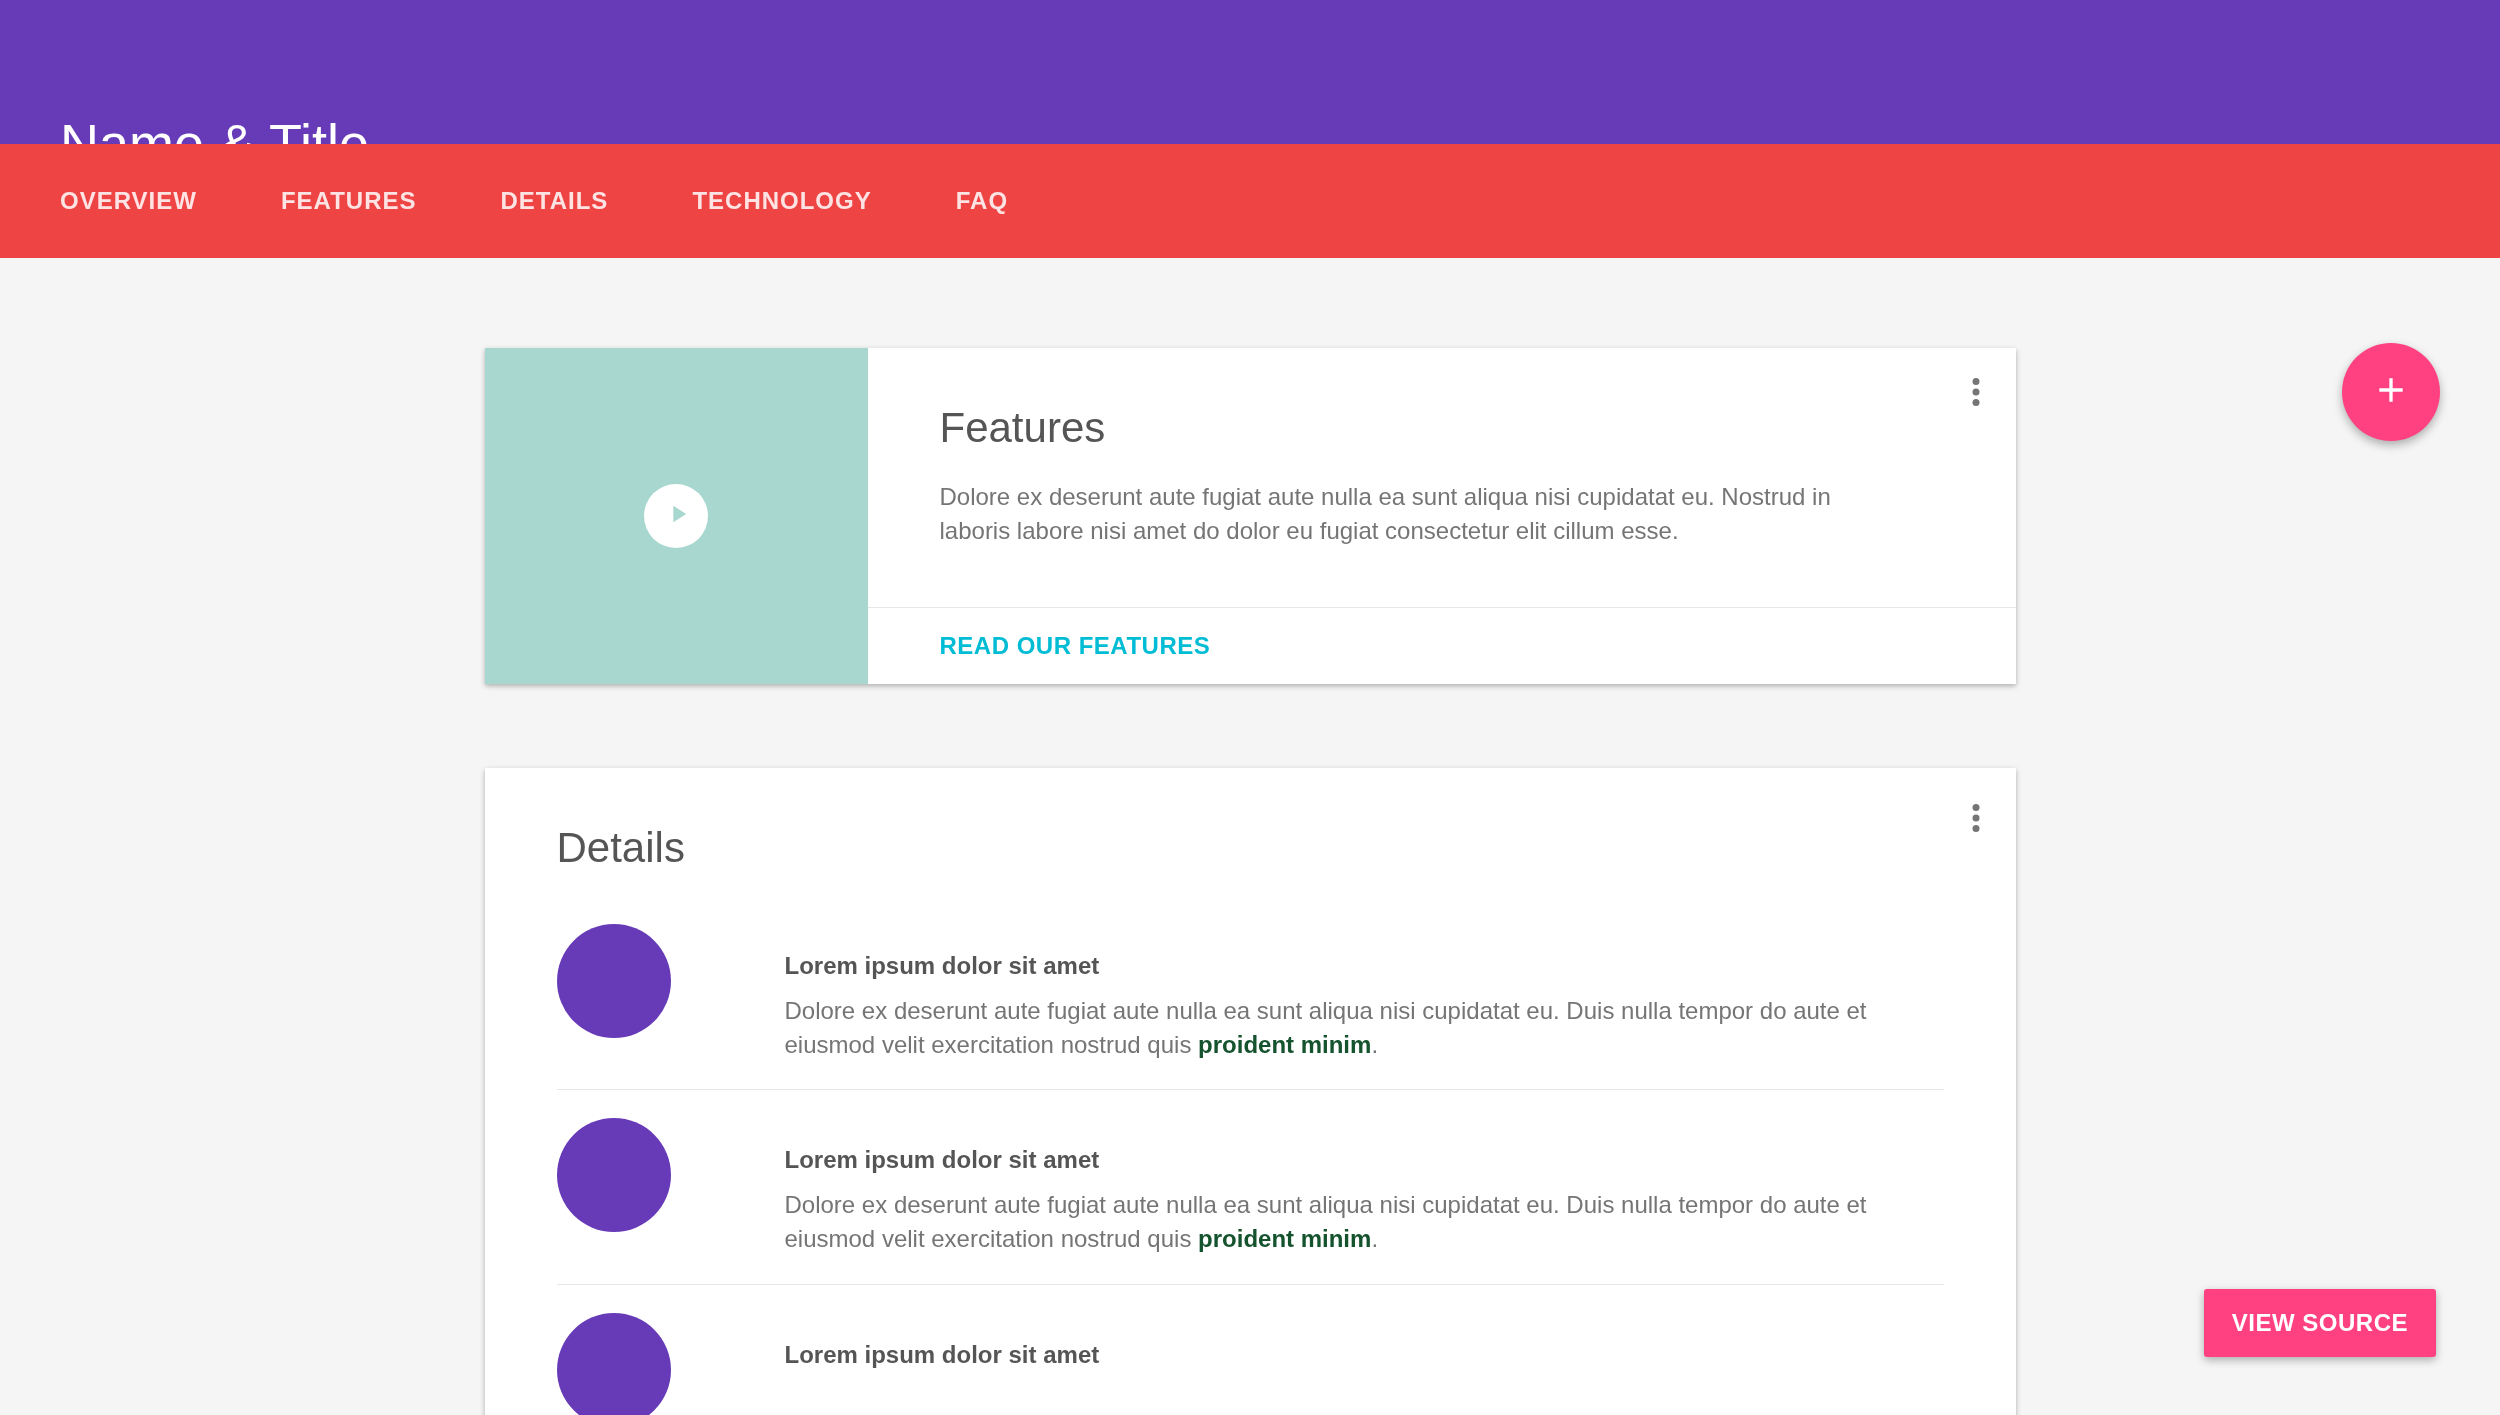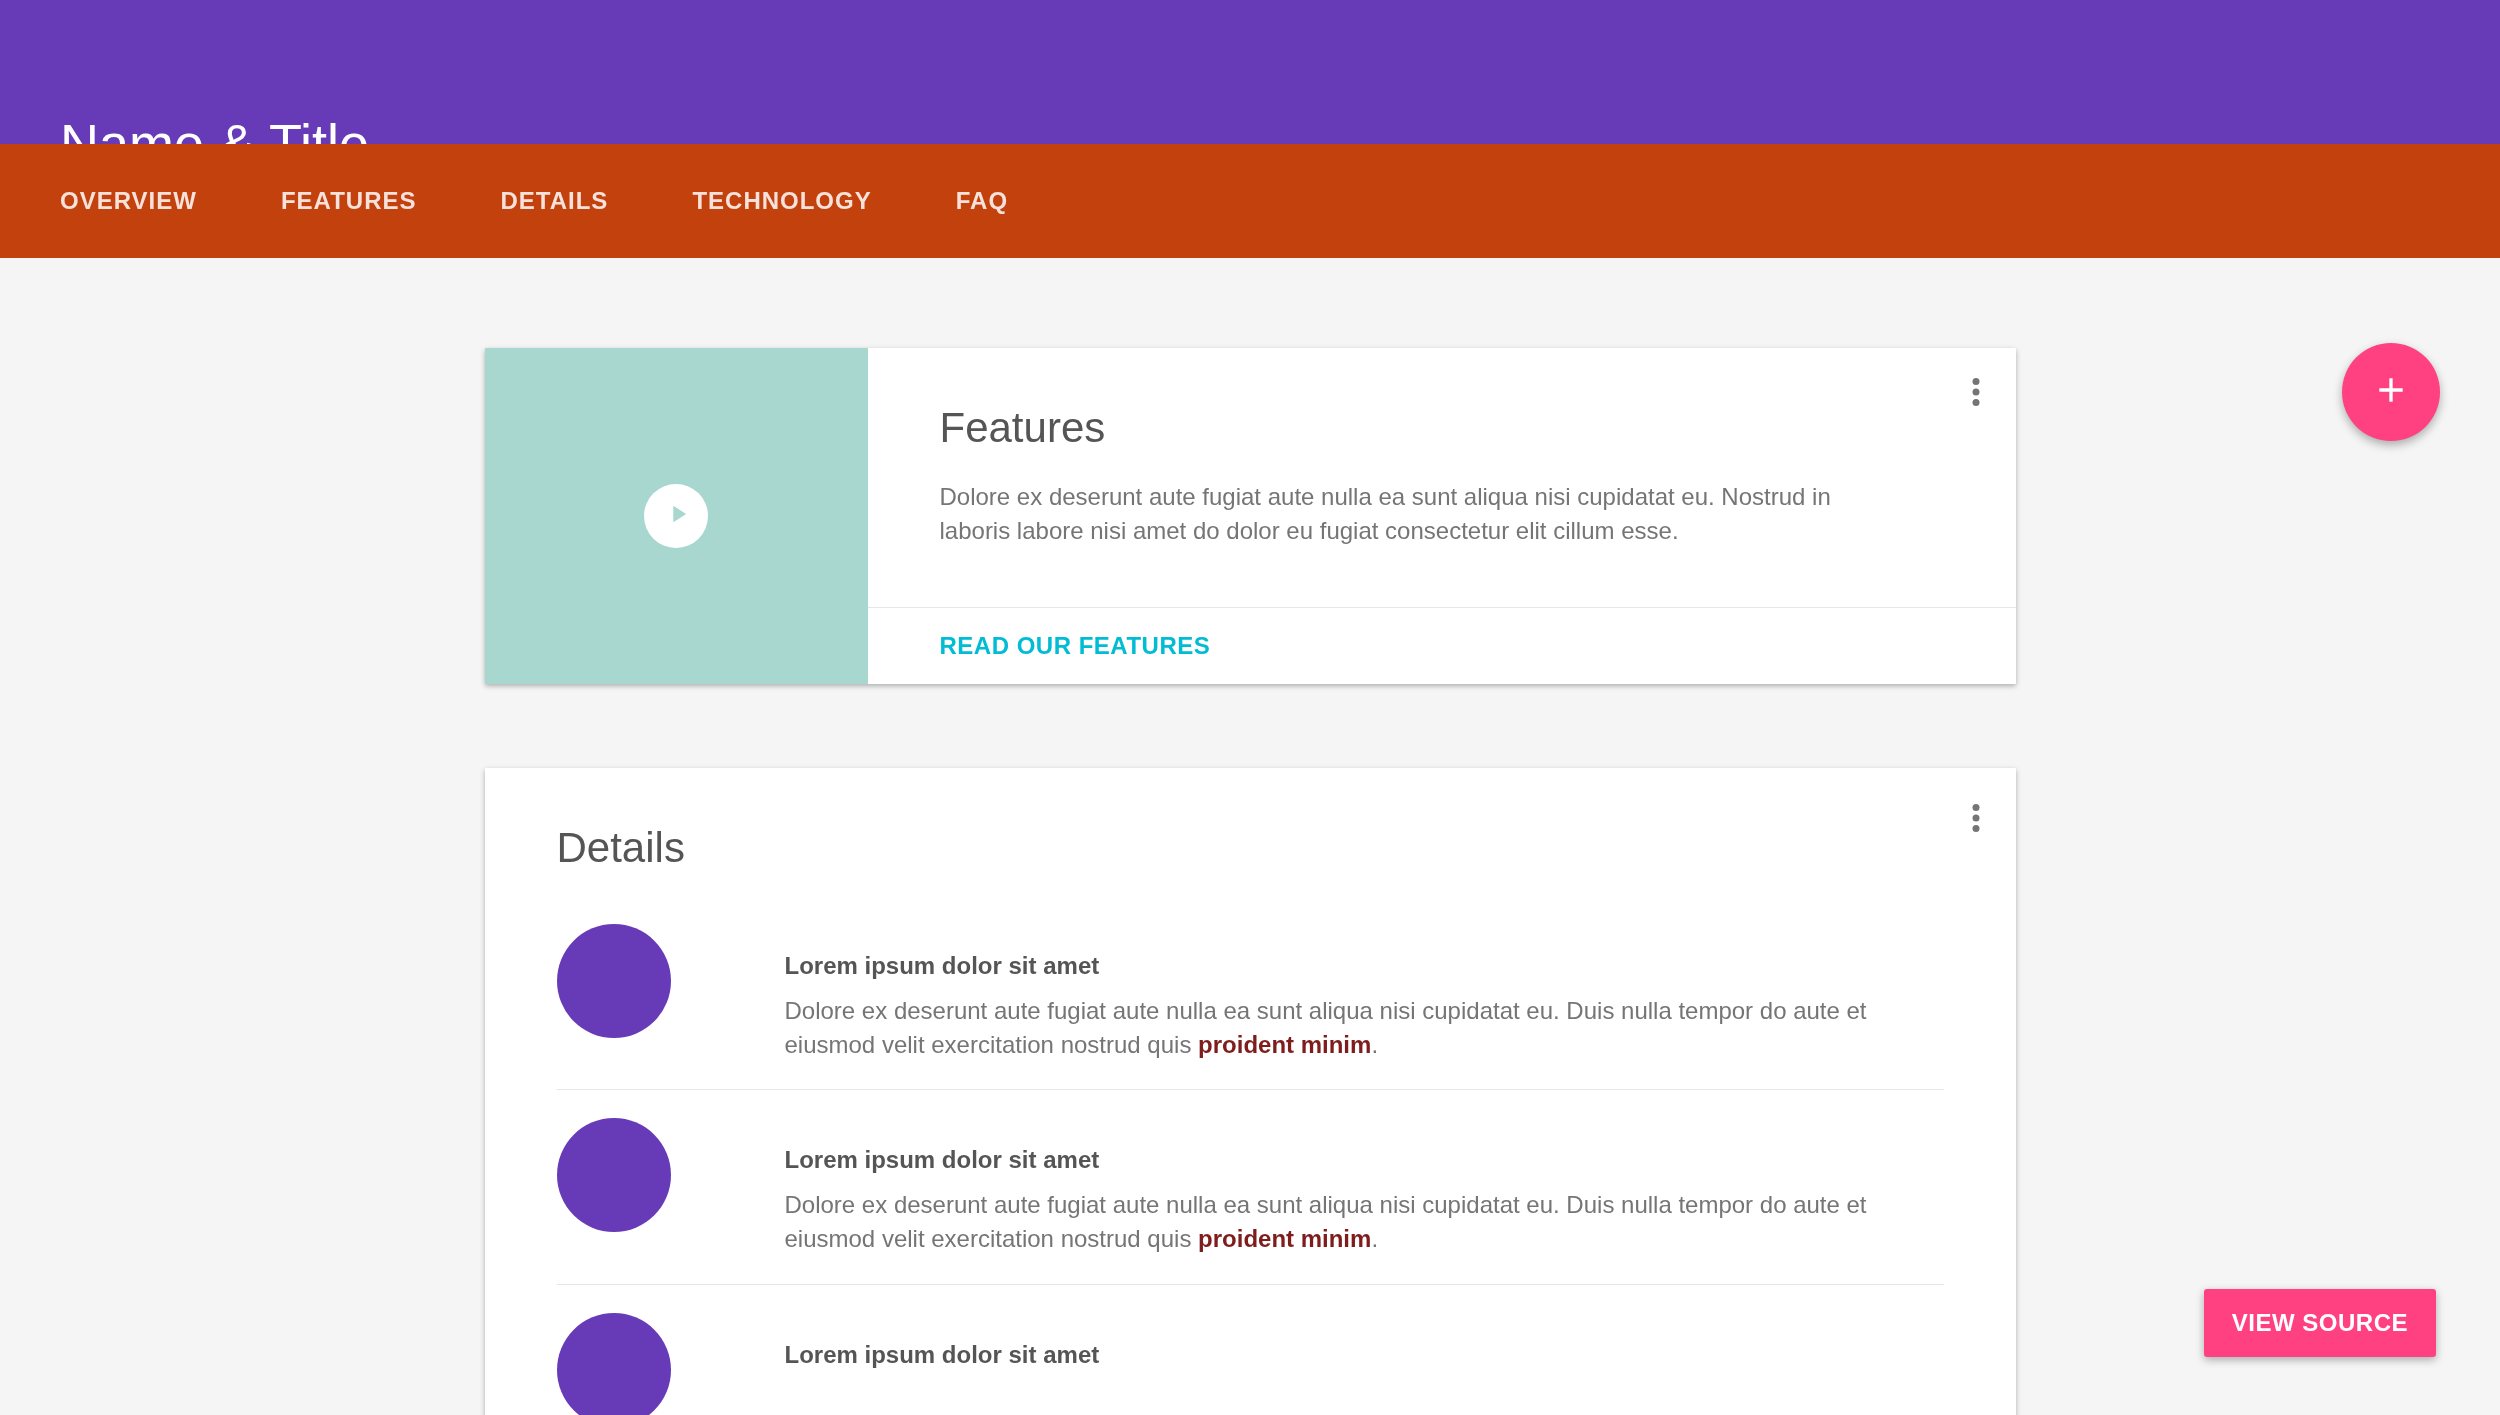--- a/index.html
+++ b/index.html
@@ -20,21 +20,21 @@
   font-size: 54px;
   font-weight: 400;
   padding: 112px 0 0 60px;
 }
 .tabs {
   position: absolute;
   bottom: 0;
   left: 0;
   right: 0;
   height: 114px;
-  background: #c2410c;
+  background: #ef4444;
   display: flex;
   align-items: center;
   padding-left: 60px;
 }
 .tab {
   color: rgba(255,255,255,0.85);
   font-size: 24px;
   font-weight: 600;
   letter-spacing: 1px;
   padding: 0 42px;
@@ -158,21 +158,21 @@
   font-weight: 600;
   color: #555;
   margin-bottom: 14px;
   margin-top: 28px;
 }
 .detail-text {
   font-size: 24px;
   color: #757575;
   line-height: 1.4;
 }
-.detail-text .link { color: #7f1d1d; font-weight: 600; cursor: pointer; }
+.detail-text .link { color: #14532d; font-weight: 600; cursor: pointer; }
 .view-source {
   position: fixed;
   right: 64px;
   bottom: 58px;
   background: #ff4081;
   color: #fff;
   font-size: 24px;
   font-weight: 600;
   letter-spacing: 0.5px;
   padding: 20px 28px;

